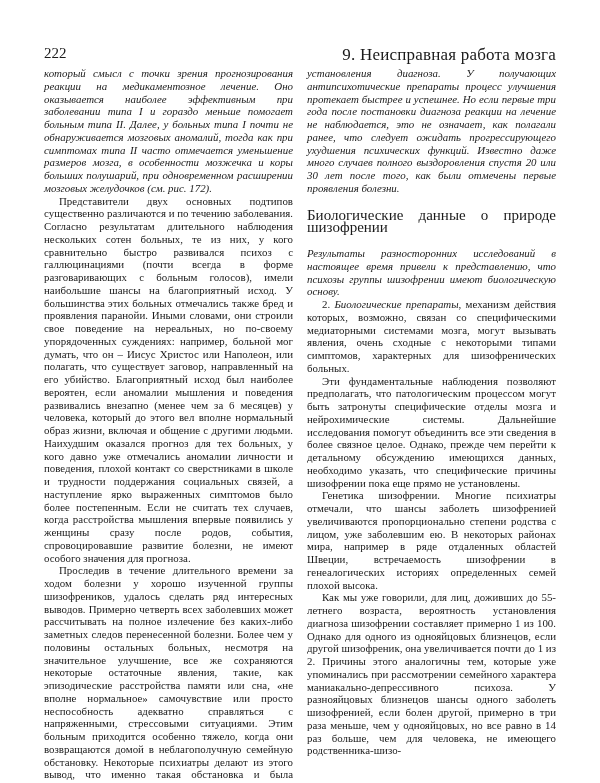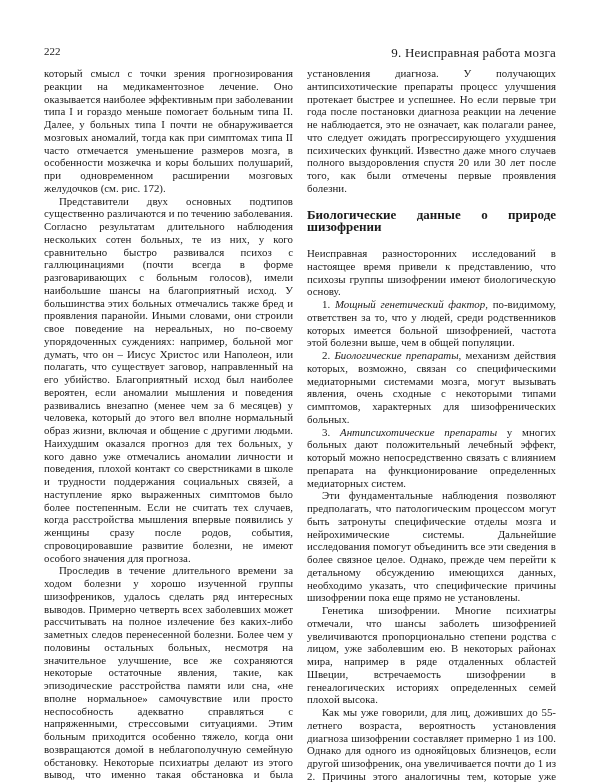--- a/index.html
+++ b/index.html
@@ -1,46 +1,44 @@
 <!DOCTYPE html>
 <html><head>
 <meta charset="utf-8">
 <style>
   html, body { margin: 0; padding: 0; background: #ffffff; }
   body { width: 600px; height: 783px; position: relative; overflow: hidden;
          font-family: "Liberation Serif", "DejaVu Serif", serif; color: #1a1a1a; }
-  .page-number { position: absolute; left: 44px; top: 45px; font-size: 11px; }
-  .running-head { position: absolute; right: 44px; top: 45px; font-size: 13px; letter-spacing: 0.2px; }
+  .page-number { position: absolute; left: 44px; top: 45px; font-size: 15px; }
+  .running-head { position: absolute; right: 44px; top: 45px; font-size: 17px; letter-spacing: 0.2px; }
   .col { position: absolute; top: 67px; width: 249px; font-size: 10.9px; line-height: 12.75px;
          text-align: justify; hyphens: manual; }
   .col-left { left: 44px; }
   .col-right { left: 307px; }
   .col p { margin: 0; }
   .col p.indent { text-indent: 15px; }
-  .col p.noindent { text-indent: 0; }
-  .section-heading { font-weight: bold; font-size: 13px; margin: 14px 0 13px 0 !important; text-indent: 0; }
+  .col p.noindent { text-indent: 0; font-style: italic; }
+  .section-heading { font-weight: normal; font-size: 15px; margin: 14px 0 13px 0 !important; text-indent: 0; }
   .inline-head { font-weight: normal; }
   em { font-style: italic; }
 </style>
 </head>
 <body>
 
 <div class="page-number">222</div>
 <div class="running-head">9. Неисправная работа мозга</div>
 
 <div class="col col-left">
   <p class="noindent">который смысл с точки зрения прогнозирования реакции на медикаментозное лечение. Оно оказывается наиболее эффективным при заболевании типа I и гораздо меньше помогает больным типа II. Далее, у больных типа I почти не обнаруживается мозговых аномалий, тогда как при симптомах типа II часто отмечается уменьшение размеров мозга, в особенности мозжечка и коры больших полушарий, при одновременном расширении мозговых желудочков (см. рис. 172).</p>
   <p class="indent">Представители двух основных подтипов существенно различаются и по течению заболевания. Согласно результатам длительного наблюдения нескольких сотен больных, те из них, у кого сравнительно быстро развивался психоз с галлюцинациями (почти всегда в форме разговаривающих с больным голосов), имели наибольшие шансы на благоприятный исход. У большинства этих больных отмечались также бред и проявления паранойи. Иными словами, они строили свое поведение на нереальных, но по-своему упорядоченных суждениях: например, больной мог думать, что он – Иисус Христос или Наполеон, или полагать, что существует заговор, направленный на его убийство. Благоприятный исход был наиболее вероятен, если аномалии мышления и поведения развивались внезапно (менее чем за 6 месяцев) у человека, который до этого вел вполне нормальный образ жизни, включая и общение с другими людьми. Наихудшим оказался прогноз для тех больных, у кого давно уже отмечались аномалии личности и поведения, плохой контакт со сверстниками в школе и трудности поддержания социальных связей, а наступление ярко выраженных симптомов было более постепенным. Если не считать тех случаев, когда расстройства мышления впервые появились у женщины сразу после родов, события, спровоцировавшие развитие болезни, не имеют особого значения для прогноза.</p>
   <p class="indent">Проследив в течение длительного времени за ходом болезни у хорошо изученной группы шизофреников, удалось сделать ряд интересных выводов. Примерно четверть всех заболевших может рассчитывать на полное излечение без каких-либо заметных следов перенесенной болезни. Более чем у половины остальных больных, несмотря на значительное улучшение, все же сохраняются некоторые остаточные явления, такие, как эпизодические расстройства памяти или сна, «не вполне нормальное» самочувствие или просто неспособность адекватно справляться с напряженными, стрессовыми ситуациями. Этим больным приходится особенно тяжело, когда они возвращаются домой в неблагополучную семейную обстановку. Некоторые психиатры делают из этого вывод, что именно такая обстановка и была причиной болезни.</p>
 
 </div>
 
 <div class="col col-right">
   <p class="noindent">установления диагноза. У получающих антипсихотические препараты процесс улучшения протекает быстрее и успешнее. Но если первые три года после постановки диагноза реакции на лечение не наблюдается, это не означает, как полагали ранее, что следует ожидать прогрессирующего ухудшения психических функций. Известно даже много случаев полного выздоровления спустя 20 или 30 лет после того, как были отмечены первые проявления болезни.</p>
   <p class="section-heading">Биологические данные о природе шизофрении</p>
-  <p class="noindent">Неисправная разносторонних исследований в настоящее время привели к представлению, что психозы группы шизофрении имеют биологическую основу.</p>
-  <p class="indent"><span>1.</span> <em>Мощный генетический фактор</em><span>, по-видимому, ответствен за то, что у людей, среди родственников которых имеется больной шизофренией, частота этой болезни выше, чем в общей популяции.</span></p>
+  <p class="noindent">Результаты разносторонних исследований в настоящее время привели к представлению, что психозы группы шизофрении имеют биологическую основу.</p>
   <p class="indent"><span>2.</span> <em>Биологические препараты</em><span>, механизм действия которых, возможно, связан со специфическими медиаторными системами мозга, могут вызывать явления, очень сходные с некоторыми типами симптомов, характерных для шизофренических больных.</span></p>
-  <p class="indent"><span>3.</span> <em>Антипсихотические препараты</em><span> у многих больных дают положительный лечебный эффект, который можно непосредственно связать с влиянием препарата на функционирование определенных медиаторных систем.</span></p>
   <p class="indent">Эти фундаментальные наблюдения позволяют предполагать, что патологическим процессом могут быть затронуты специфические отделы мозга и нейрохимические системы. Дальнейшие исследования помогут объединить все эти сведения в более связное целое. Однако, прежде чем перейти к детальному обсуждению имеющихся данных, необходимо указать, что специфические причины шизофрении пока еще прямо не установлены.</p>
   <p class="indent"><span class="inline-head">Генетика шизофрении.</span><span> Многие психиатры отмечали, что шансы заболеть шизофренией увеличиваются пропорционально степени родства с лицом, уже заболевшим ею. В некоторых районах мира, например в ряде отдаленных областей Швеции, встречаемость шизофрении в генеалогических историях определенных семей плохой высока.</span></p>
   <p class="indent">Как мы уже говорили, для лиц, доживших до 55-летнего возраста, вероятность установления диагноза шизофрении составляет примерно 1 из 100. Однако для одного из однояйцовых близнецов, если другой шизофреник, она увеличивается почти до 1 из 2. Причины этого аналогичны тем, которые уже упоминались при рассмотрении семейного характера маниакально-депрессивного психоза. У разнояйцовых близнецов шансы одного заболеть шизофренией, если болен другой, примерно в три раза меньше, чем у однояйцовых, но все равно в 14 раз больше, чем для человека, не имеющего родственника-шизо-</p>
 </div>
 
 </body></html>

